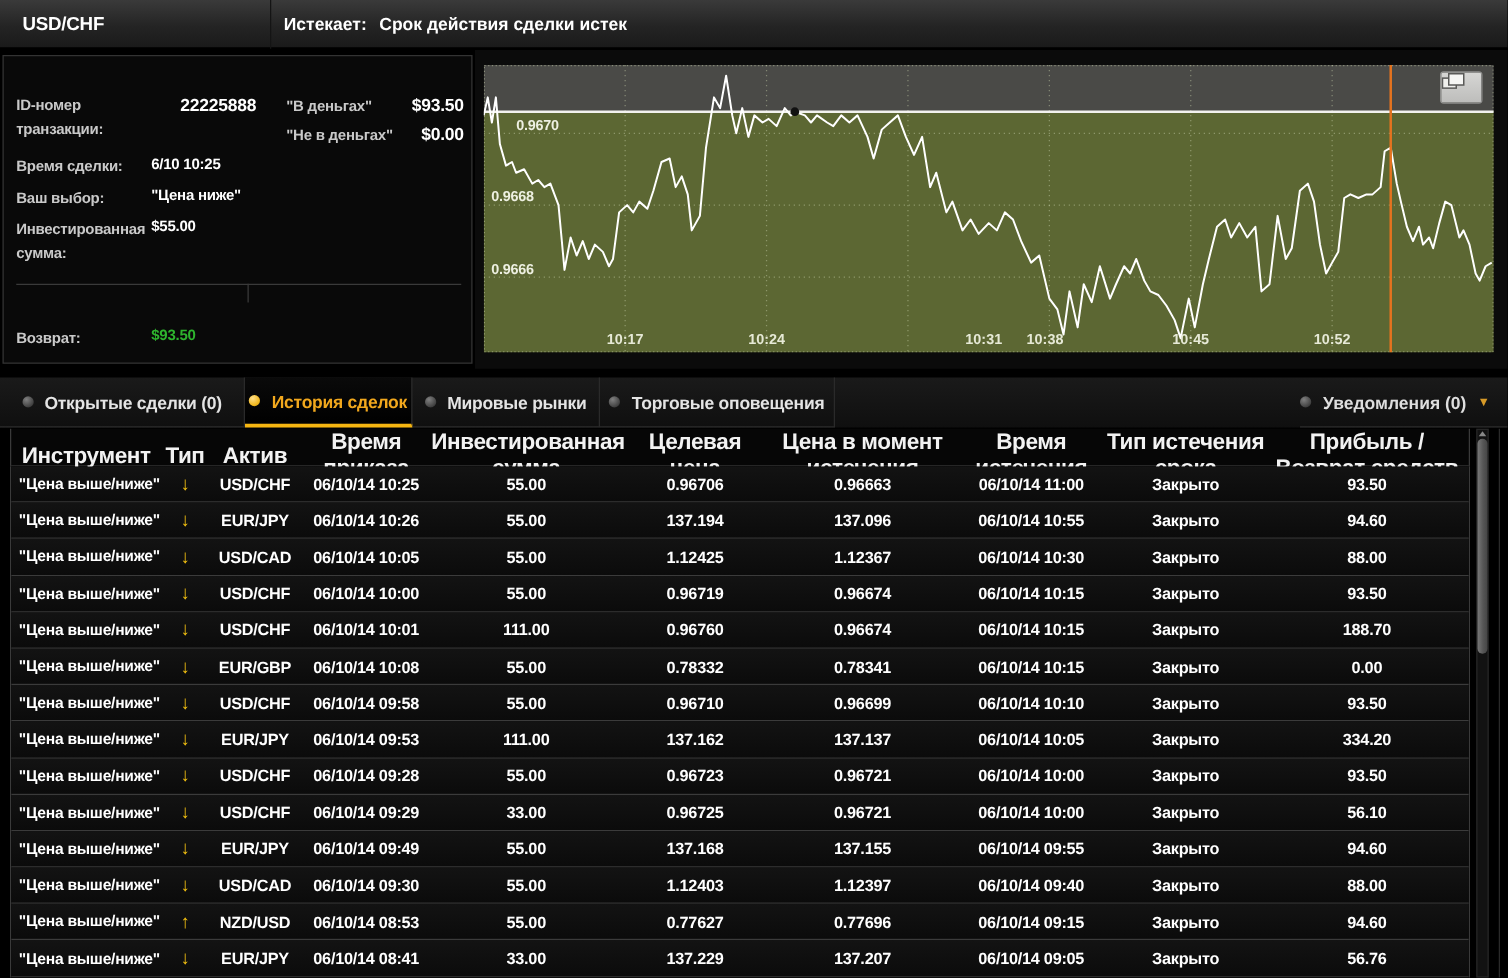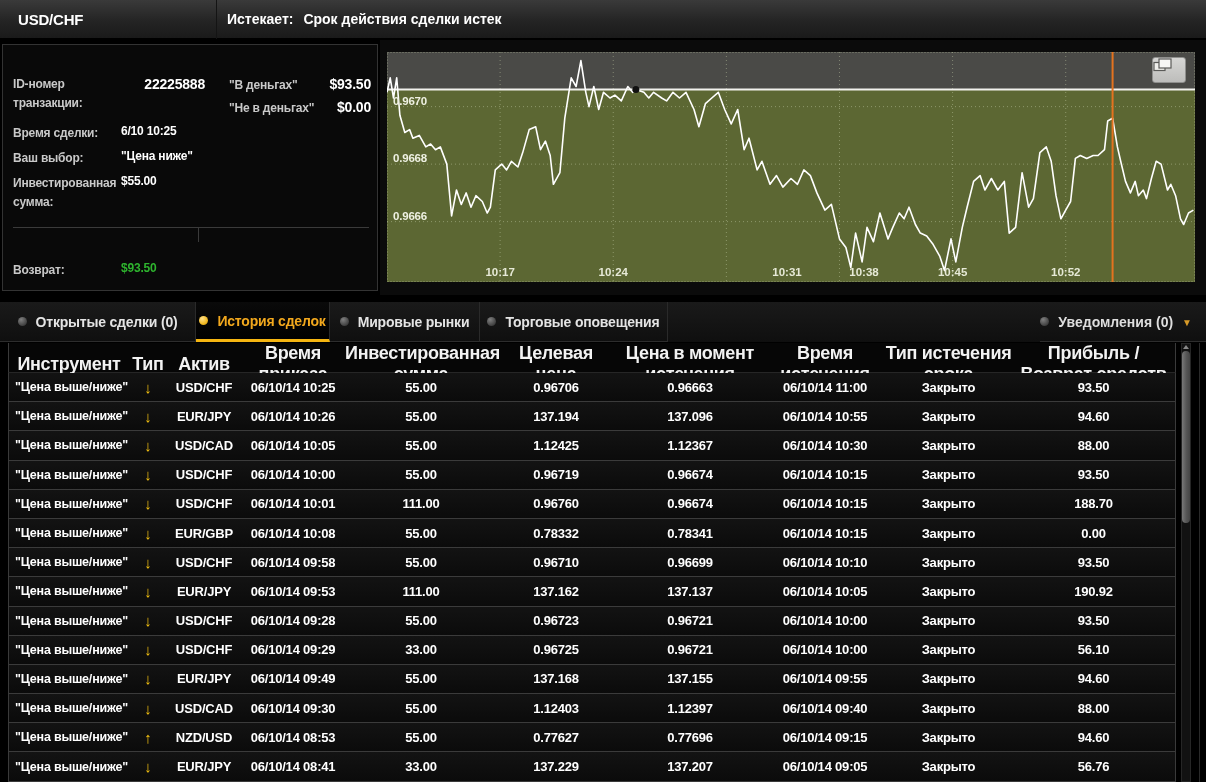--- a/index.html
+++ b/index.html
@@ -121,27 +121,27 @@
           <line y1="0" y2="230" x1="565.5999999999999" x2="565.5999999999999" stroke="#c9d2ae" stroke-opacity="0.45" stroke-dasharray="1,3"></line>
           <line y1="0" y2="230" x1="678.72" x2="678.72" stroke="#c9d2ae" stroke-opacity="0.45" stroke-dasharray="1,3"></line>
         </g>
       <rect x="0.5" y="0.5" width="807" height="229" fill="none" stroke-width="1" stroke="#c9d2ae" stroke-opacity="0.5" stroke-dasharray="1,2"></rect>
       <line x1="0" x2="808" stroke-width="2" y1="37.374999999988425" y2="37.374999999988425" stroke="#f2f2ee"></line>
       <polyline fill="none" stroke-width="1.6" stroke-linejoin="round" stroke="#ffffff" points="0.0,40.3 3.2,25.9 6.5,46.0 9.7,25.9 12.9,63.2 17.8,80.5 22.6,77.6 25.9,86.2 32.3,83.4 38.8,94.9 43.6,92.0 48.5,97.7 53.3,94.9 59.8,112.1 64.6,163.9 69.5,138.0 74.3,152.4 79.2,140.9 84.0,155.2 88.9,143.7 95.3,149.5 100.2,161.0 103.4,155.2 108.3,117.9 114.7,112.1 119.6,117.9 124.4,109.3 130.9,115.0 135.7,100.6 142.2,77.6 148.7,74.8 153.5,97.7 158.4,89.1 163.2,103.5 166.4,132.3 172.9,120.7 177.8,66.1 184.2,25.9 189.1,34.5 193.9,8.6 198.8,40.3 202.0,54.6 206.8,34.5 211.7,57.5 216.5,40.3 223.0,46.0 227.9,43.1 234.3,48.9 240.8,34.5 245.6,40.3 248.9,37.4 256.9,40.3 261.8,46.0 266.6,40.3 274.7,46.0 279.6,48.9 286.0,40.3 292.5,46.0 299.0,40.3 307.0,57.5 311.9,74.8 318.4,51.7 324.8,46.0 331.3,40.3 337.7,57.5 344.2,71.9 350.7,57.5 357.1,97.7 362.0,86.2 370.1,117.9 374.9,109.3 383.0,132.3 389.5,123.6 395.9,135.1 404.0,126.5 410.5,132.3 416.9,117.9 423.4,123.6 429.9,140.9 437.9,158.1 444.4,152.4 452.5,186.9 458.9,195.5 463.8,215.6 468.6,181.1 475.1,209.9 480.0,175.4 486.4,189.7 492.9,161.0 501.0,186.9 505.8,175.4 512.3,161.0 517.1,166.8 522.0,155.2 528.4,172.5 533.3,181.1 539.7,184.0 546.2,192.6 552.7,204.1 557.5,218.5 564.0,186.9 568.8,209.9 575.3,175.4 580.1,155.2 586.6,129.4 593.1,123.6 597.9,138.0 604.4,126.5 610.8,138.0 617.3,129.4 622.2,181.1 628.6,175.4 635.1,120.7 641.6,155.2 646.4,146.6 652.9,100.6 659.3,94.9 664.2,109.3 669.0,143.7 673.9,166.8 678.7,158.1 683.6,149.5 688.4,106.4 693.3,103.5 699.7,106.4 706.2,103.5 711.0,103.5 717.5,97.7 720.7,69.0 725.6,66.1 730.4,94.9 733.7,109.3 738.5,129.4 743.4,140.9 748.2,129.4 751.4,143.7 756.3,138.0 759.5,146.6 764.4,126.5 769.2,109.3 774.1,112.1 780.5,138.0 783.8,132.3 788.6,143.7 793.5,166.8 796.7,172.5 801.5,161.0 806.4,158.1"></polyline>
       <circle r="3.5" cx="248.864" cy="37.374999999988425" fill="#111111"></circle>
       <line y1="0" y2="230" stroke-width="2" x1="725.5840000000001" x2="725.5840000000001" stroke="#e4731f"></line>
     </svg>
     <div>
-        <div class="ylabel" style="top: 42.625px;">0.9670</div>
+        <div class="ylabel" style="top: 42.625px; margin-left: 20px;">0.9670</div>
         <div class="ylabel" style="top: 100.125px;">0.9668</div>
         <div class="ylabel" style="top: 157.625px;">0.9666</div>
         <div class="xlabel" style="left: 113.12px;">10:17</div>
         <div class="xlabel" style="left: 226.24px;">10:24</div>
         <div class="xlabel" style="left: 358px; margin-left: 42px;">10:31</div>
-        <div class="xlabel" style="left: 477px;">10:38</div>
+        <div class="xlabel" style="left: 449px;">10:38</div>
         <div class="xlabel" style="left: 565.6px;">10:45</div>
         <div class="xlabel" style="left: 678.72px;">10:52</div>
       </div>
     <div class="expand-btn">
       <span>
         <svg width="19" height="14" viewBox="0 0 19 14">
           <rect x="1" y="4.5" width="11" height="8" fill="#efefec" stroke="#5a5a58" stroke-width="1.2"></rect>
           <rect x="6" y="1" width="12" height="9" fill="#f6f6f4" stroke="#5a5a58" stroke-width="1.2"></rect>
         </svg>
       </span>
@@ -273,21 +273,21 @@
     <div class="trow grid-cols">
       <div class="tcell c0">"Цена выше/ниже"</div>
       <div class="tcell c1">↓</div>
       <div class="tcell c2">EUR/JPY</div>
       <div class="tcell c3">06/10/14 09:53</div>
       <div class="tcell c4">111.00</div>
       <div class="tcell c5">137.162</div>
       <div class="tcell c6">137.137</div>
       <div class="tcell c7">06/10/14 10:05</div>
       <div class="tcell c8">Закрыто</div>
-      <div class="tcell c9">190.92</div>
+      <div class="tcell c9">334.20</div>
     </div>
     <div class="trow grid-cols">
       <div class="tcell c0">"Цена выше/ниже"</div>
       <div class="tcell c1">↓</div>
       <div class="tcell c2">USD/CHF</div>
       <div class="tcell c3">06/10/14 09:28</div>
       <div class="tcell c4">55.00</div>
       <div class="tcell c5">0.96723</div>
       <div class="tcell c6">0.96721</div>
       <div class="tcell c7">06/10/14 10:00</div>

